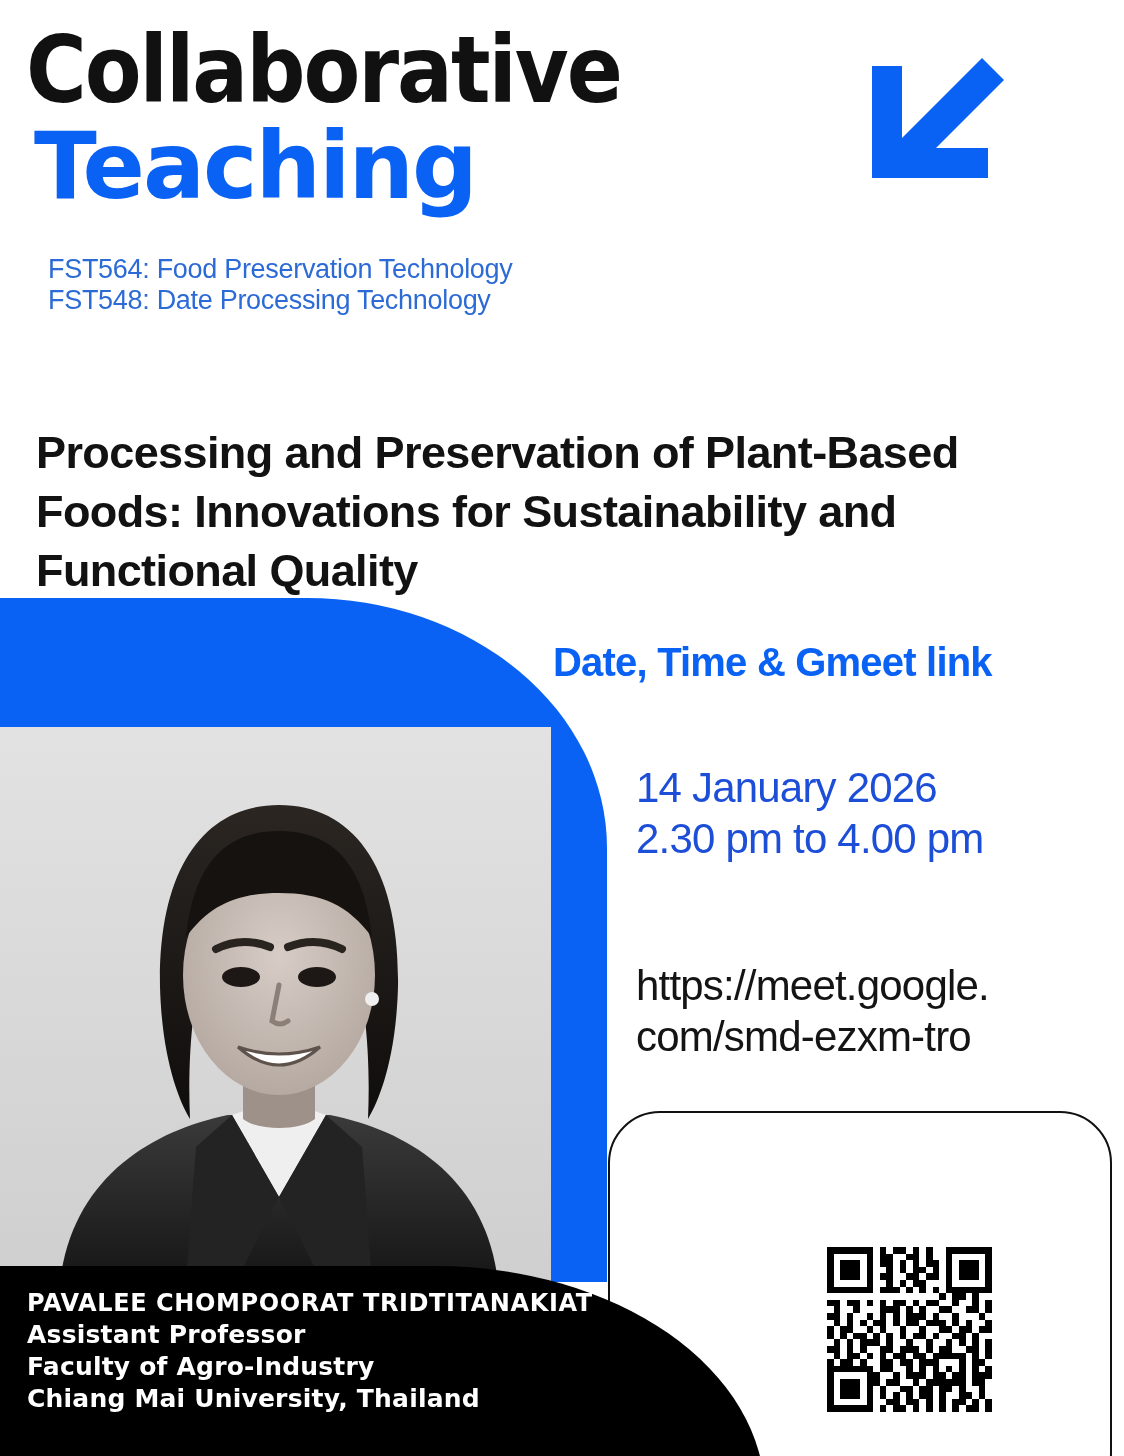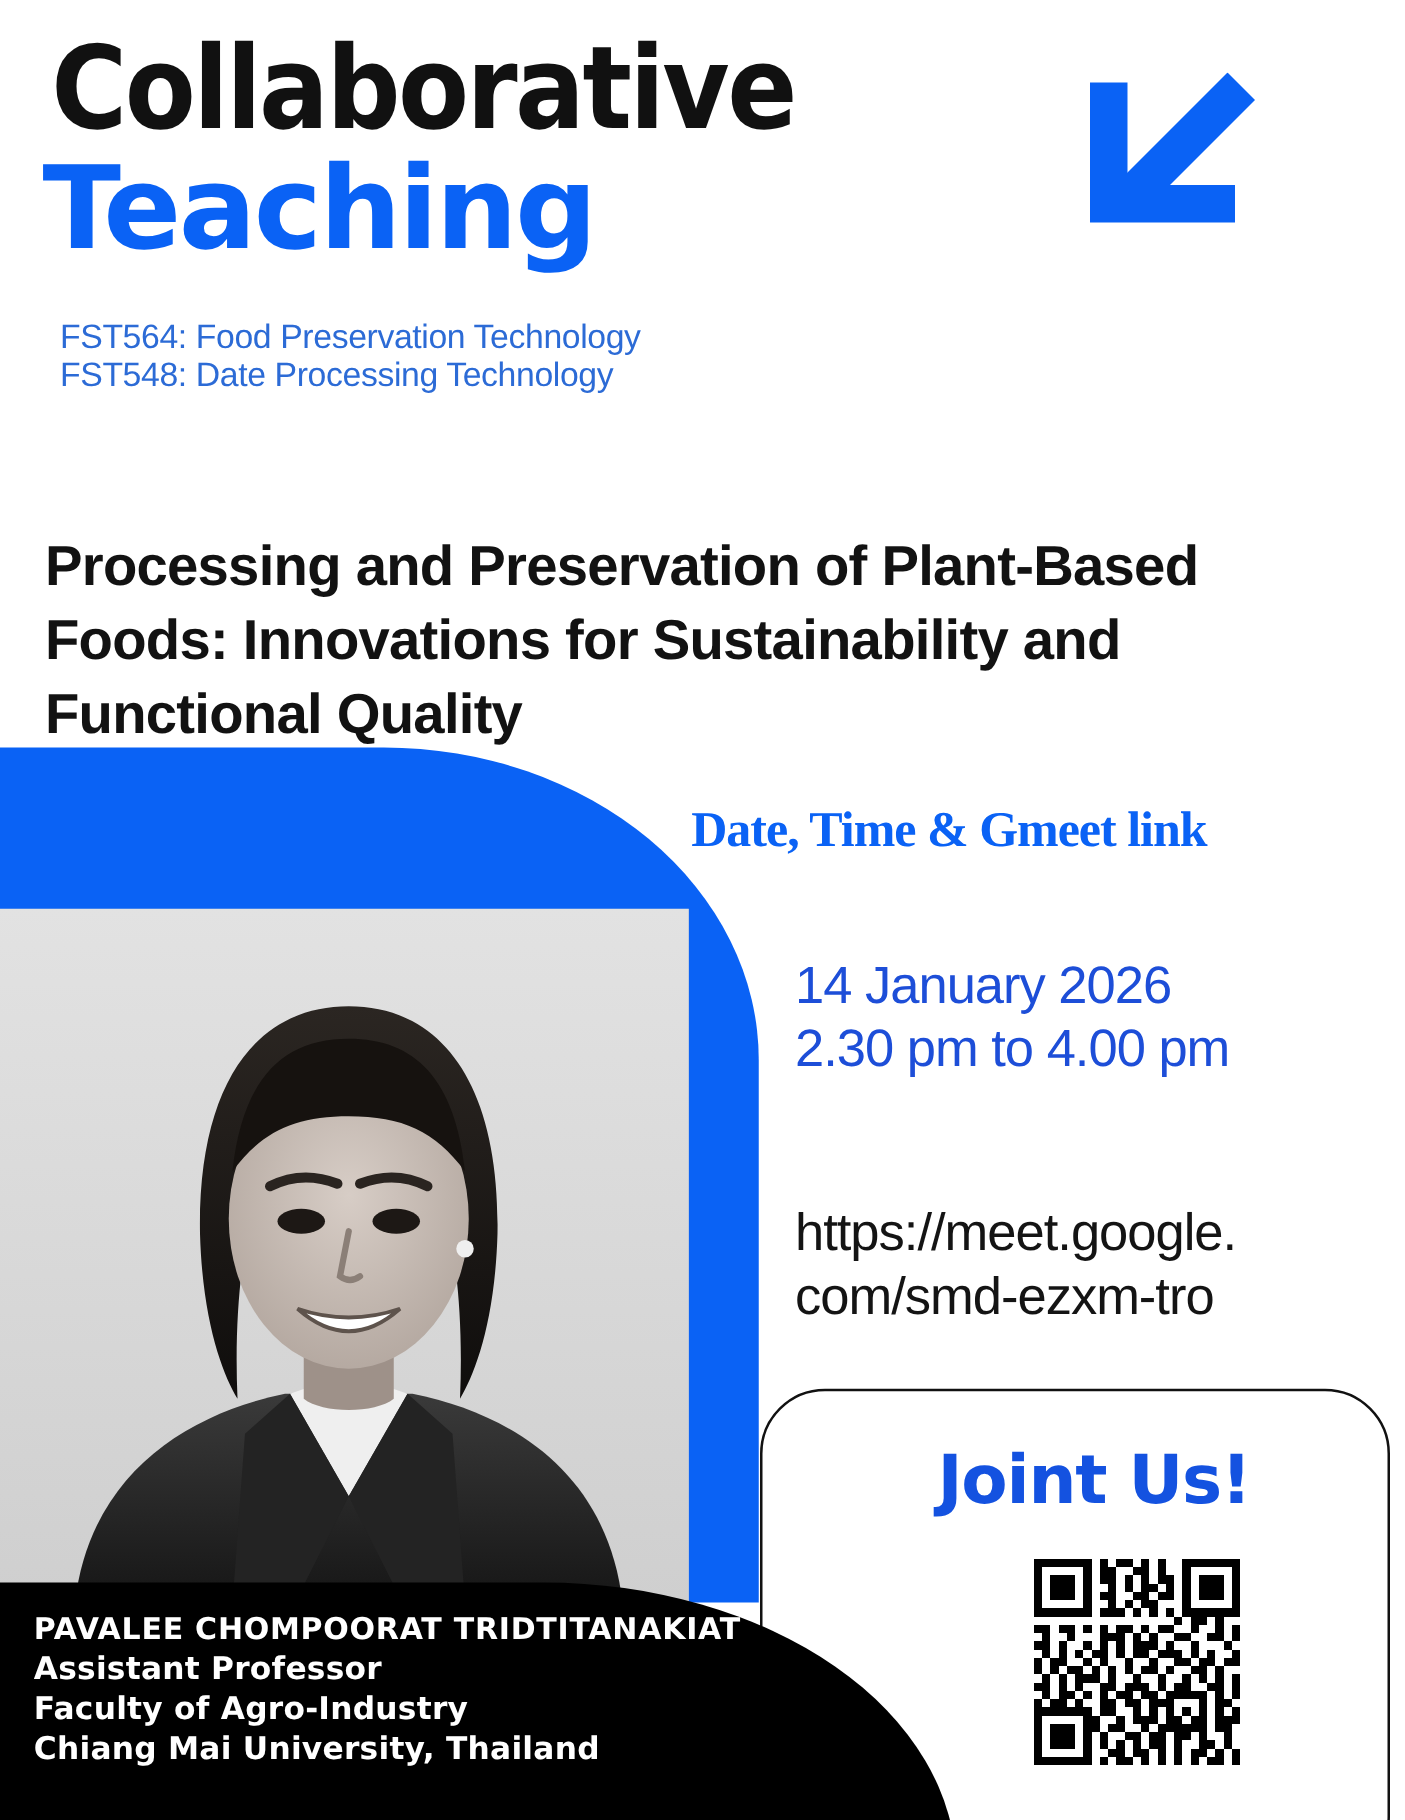--- a/index.html
+++ b/index.html
@@ -14,21 +14,21 @@
     position: relative;
     width: 1124px;
     height: 1456px;
     background: #ffffff;
     overflow: hidden;
   }
 
   
   .hdr-line1 {
     position: absolute;
-    left: 41px;
+    left: 26px;
     top: 26px;
     font-size: 92px;
     line-height: 0.98;
     font-weight: 800;
     letter-spacing: -2px;
     color: #111111;
     font-family: "DejaVu Sans", sans-serif;
     font-stretch: condensed;
   }
   .hdr-line2 {
@@ -111,21 +111,21 @@
   }
 
   
   .gmeet-heading {
     position: absolute;
     left: 553px;
     top: 640px;
     font-size: 40px;
     font-weight: 800;
     color: #0A62F5;
-    font-family: Liberation Serif, serif;
+    font-family: Liberation Sans, sans-serif;
     letter-spacing: -0.8px;
   }
   .date-block {
     position: absolute;
     left: 636px;
     top: 762px;
     font-size: 42px;
     line-height: 1.22;
     color: #1d4ed8;
     font-family: "Liberation Sans", sans-serif;
@@ -278,21 +278,20 @@
   <div class="date-block">
     <div>14 January 2026</div>
     <div>2.30 pm to 4.00 pm</div>
   </div>
   <div class="link-block">
     <div>https://meet.google.</div>
     <div>com/smd-ezxm-tro</div>
   </div>
 
   <div class="join-card"></div>
-  <div class="join-title">Joint Us!</div>
   <div class="qr-wrap">
     <svg viewBox="0 0 25 25" width="165" height="165" shape-rendering="crispEdges" aria-hidden="true">
       <rect width="25" height="25" fill="#ffffff"></rect>
       <g fill="#000000">
 
         <rect x="0" y="0" width="7" height="1"></rect>
           <rect x="0" y="6" width="7" height="1"></rect>
         <rect x="0" y="0" width="1" height="7"></rect>
           <rect x="6" y="0" width="1" height="7"></rect>
         <rect x="2" y="2" width="3" height="3"></rect>

